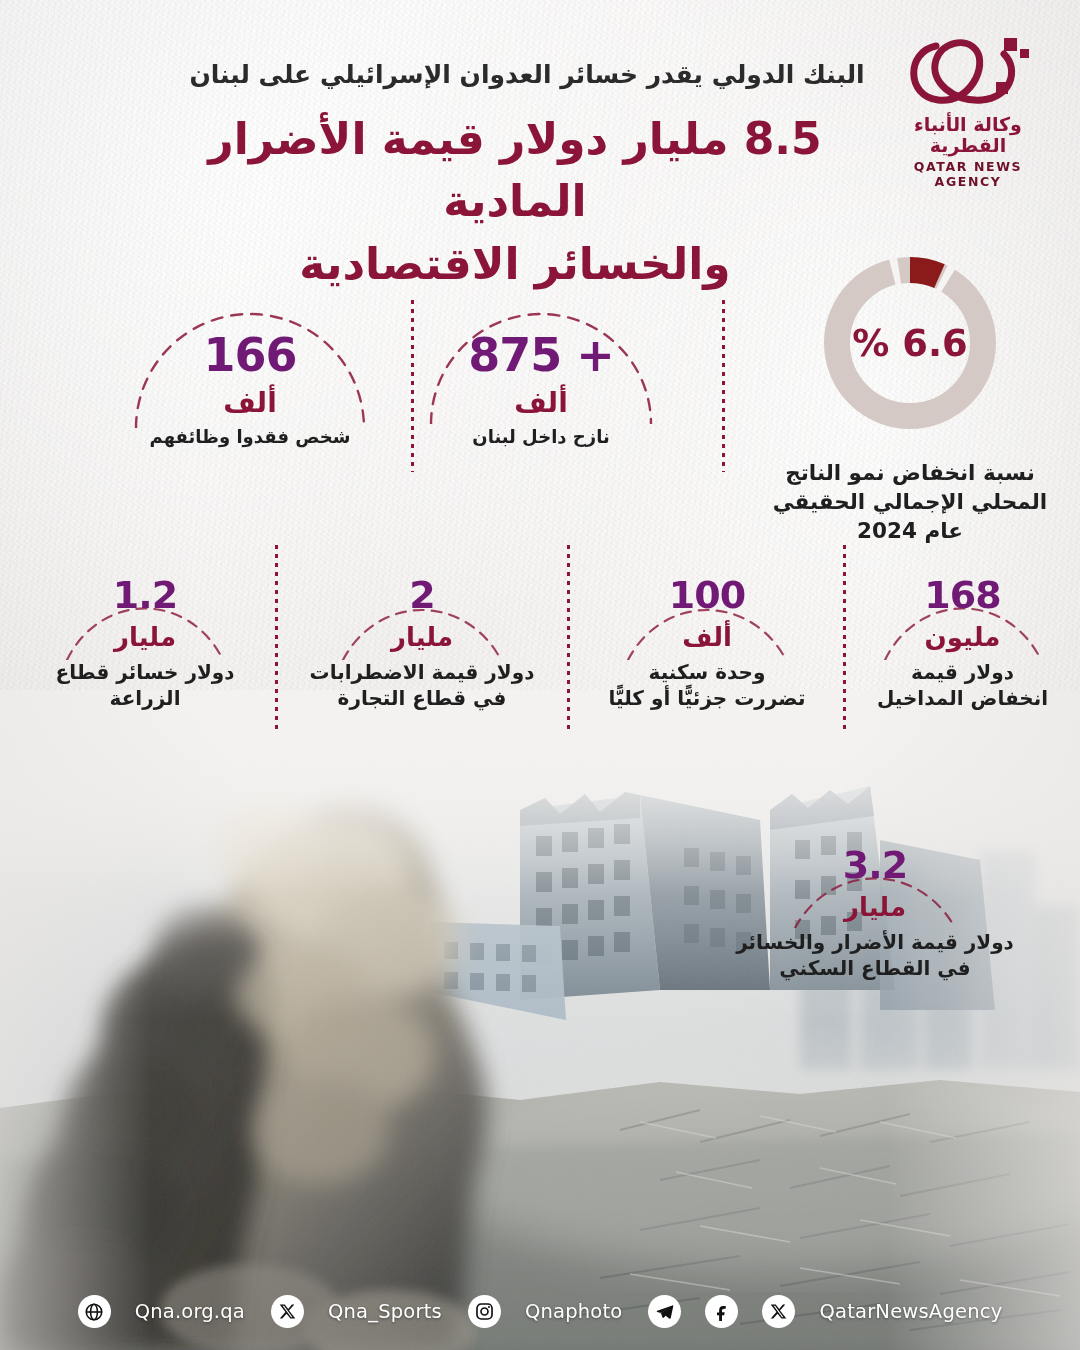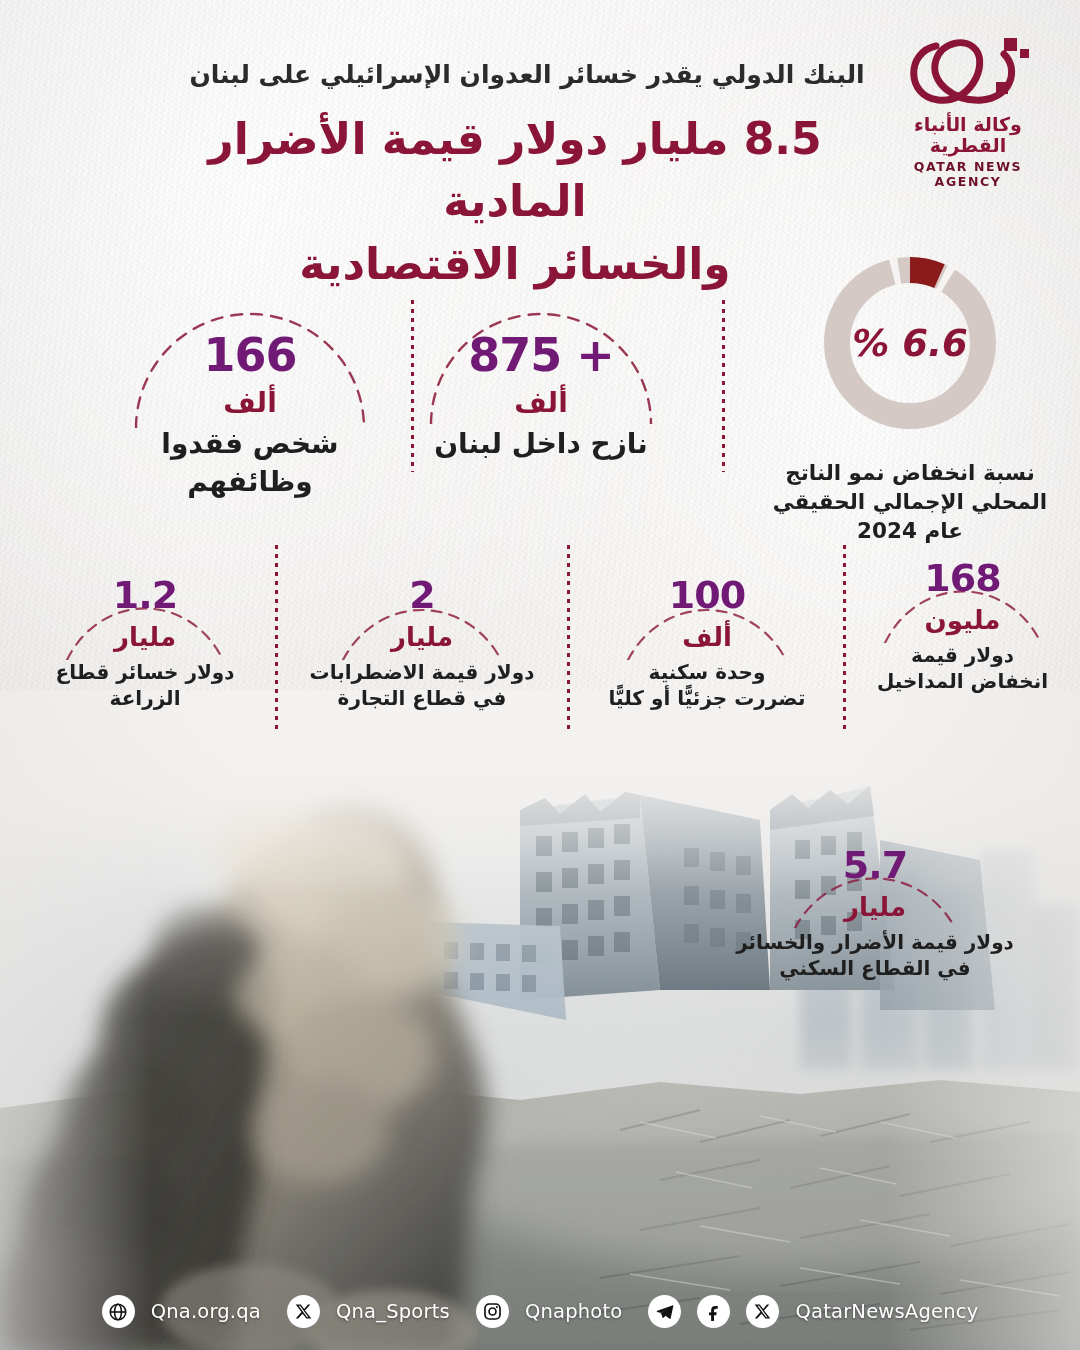--- a/index.html
+++ b/index.html
@@ -88,55 +88,55 @@
   .num{
     position:relative;
     font-size:46px; font-weight:bold; color:#701a75;
     line-height:1; direction:ltr; letter-spacing:-1px;
   }
   .unit{
     font-size:28px; font-weight:bold; color:#8A1538;
     line-height:1.25; margin-top:7px;
   }
   .desc{
-    font-size:28px; font-weight:bold; color:#1f1f1f;
+    font-size:18px; font-weight:bold; color:#1f1f1f;
     line-height:1.34; margin-top:5px;
   }
 
   
   .divider{
     position:absolute; width:3px;
     background-image:linear-gradient(to bottom,#8A1538 0 4px, rgba(0,0,0,0) 4px 9px);
     background-size:3px 9px;
     background-repeat:repeat-y;
   }
 
   
   .donut-cell{ position:absolute; text-align:center; }
   .donut{ position:relative; width:190px; height:190px; margin:0 auto; }
   .donut svg{ display:block; }
   .donut-label{
     position:absolute; inset:0; display:flex;
     align-items:center; justify-content:center;
     font-size:37px; font-weight:bold; color:#8A1538;
-    direction:ltr; letter-spacing:0px;font-style:italic;
+    direction:ltr; letter-spacing:0px;
   }
   .donut-desc{
     font-size:21.5px; font-weight:bold; color:#1f1f1f;
     line-height:1.36; margin-top:20px;
   }
 
   
   .social{
     position:absolute; left:0; right:0; bottom:22px;
     display:flex; flex-direction:row-reverse;
     align-items:center; justify-content:center;
     gap:0px; direction:ltr;
   }
-  .sgroup{ display:flex; align-items:center; gap:16px; margin:0 13px; }
+  .sgroup{ display:flex; align-items:center; gap:24px; margin:0 13px; }
   .sicon{
     width:33px; height:33px; border-radius:50%;
     background:#ffffff; display:flex; align-items:center; justify-content:center;
     flex:0 0 auto;
   }
   .sicon svg{ display:block; }
   .shandle{
     font-size:19.5px; color:#ffffff; font-weight:500;
     letter-spacing:.2px; white-space:nowrap;
     text-shadow:0 1px 3px rgba(0,0,0,.45);
@@ -472,37 +472,37 @@
       <path d="M24 112 A 90 96 0 0 1 182 112" fill="none" stroke="#8A1538" stroke-width="2.2" stroke-dasharray="10 8" stroke-linecap="round" opacity=".8"></path>
     </svg>
     <div class="num" style="padding-top:28px; font-size:38px;">100</div>
     <div class="unit" style="font-size:26px;">ألف</div>
     <div class="desc" style="font-size:20px;">
       <div>وحدة سكنية</div>
       <div>تضررت جزئيًّا أو كليًّا</div>
     </div>
   </div>
 
-  <div class="cell" style="left:855px; top:531px; width:215px;">
+  <div class="cell" style="left:855px; top:548px; width:215px;">
     <svg class="arc" width="200" height="112" viewBox="0 0 200 112">
       <path d="M22 112 A 88 96 0 0 1 178 112" fill="none" stroke="#8A1538" stroke-width="2.2" stroke-dasharray="10 8" stroke-linecap="round" opacity=".8"></path>
     </svg>
     <div class="num" style="padding-top:28px; font-size:38px;">168</div>
     <div class="unit" style="font-size:26px;">مليون</div>
     <div class="desc" style="font-size:20px;">
       <div>دولار قيمة</div>
       <div>انخفاض المداخيل</div>
     </div>
   </div>
 
   <div class="cell" style="left:690px; top:818px; width:370px;">
     <svg class="arc" width="212" height="110" viewBox="0 0 212 110">
       <path d="M26 110 A 92 98 0 0 1 186 110" fill="none" stroke="#8A1538" stroke-width="2.2" stroke-dasharray="10 8" stroke-linecap="round" opacity=".8"></path>
     </svg>
-    <div class="num" style="padding-top:28px; font-size:38px;">5.7</div>
+    <div class="num" style="padding-top:28px; font-size:38px;">3.2</div>
     <div class="unit" style="font-size:26px;">مليار</div>
     <div class="desc" style="font-size:20px;">
       <div>دولار قيمة الأضرار والخسائر</div>
       <div>في القطاع السكني</div>
     </div>
   </div>
 
   <div class="social">
 
     <div class="sgroup">

